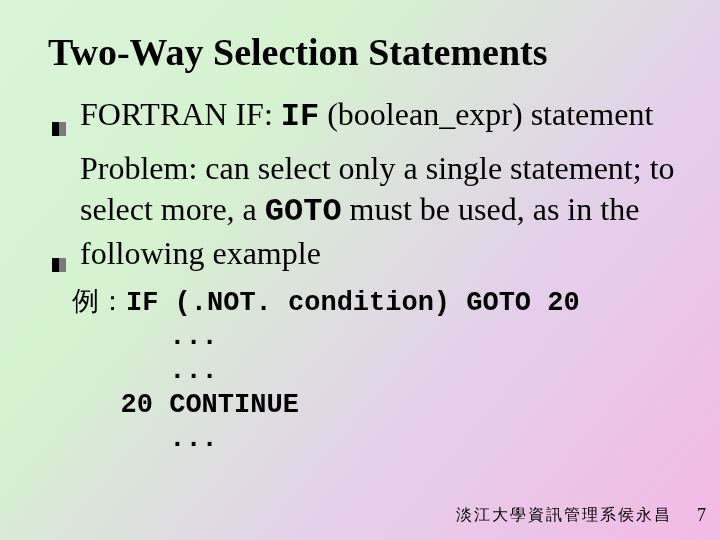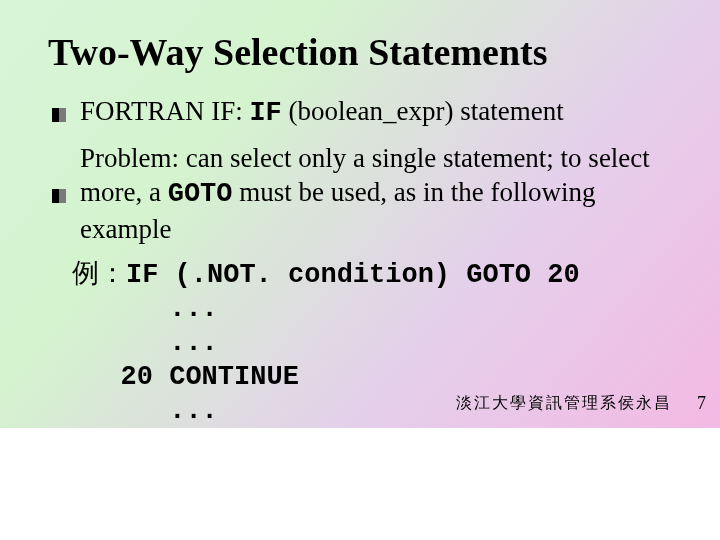--- a/index.html
+++ b/index.html
@@ -1,35 +1,35 @@
 <!DOCTYPE html>
 <html><head>
 <meta charset="utf-8">
 <style>
   * { margin: 0; padding: 0; box-sizing: border-box; }
   html, body { width: 720px; height: 540px; overflow: hidden; }
   .slide {
     width: 720px;
-    height: 428px;
+    height: 540px;
     background: linear-gradient(130deg, #d9f5d9 0%, #d4f3ce 30%, #e4d0ea 65%, #f3b9e4 100%);
     padding: 30px 40px 18px 52px;
     font-family: "Times New Roman", serif;
     color: #000;
     position: relative;
   }
   .title {
     font-size: 38px;
     font-weight: bold;
     margin-bottom: 20px;
     margin-left: -4px;
   }
   .bullet {
     display: flex;
-    align-items: center;
-    font-size: 27px;
+    align-items: flex-end;
+    font-size: 32px;
     line-height: 1.28;
     margin-bottom: 10px;
   }
   .bullet .marker {
     display: inline-block;
     margin-right: 14px;
     margin-top: 6px;
   }
   .bullet .marker svg { display: block; }
   .bullet .text { flex: 1; }

